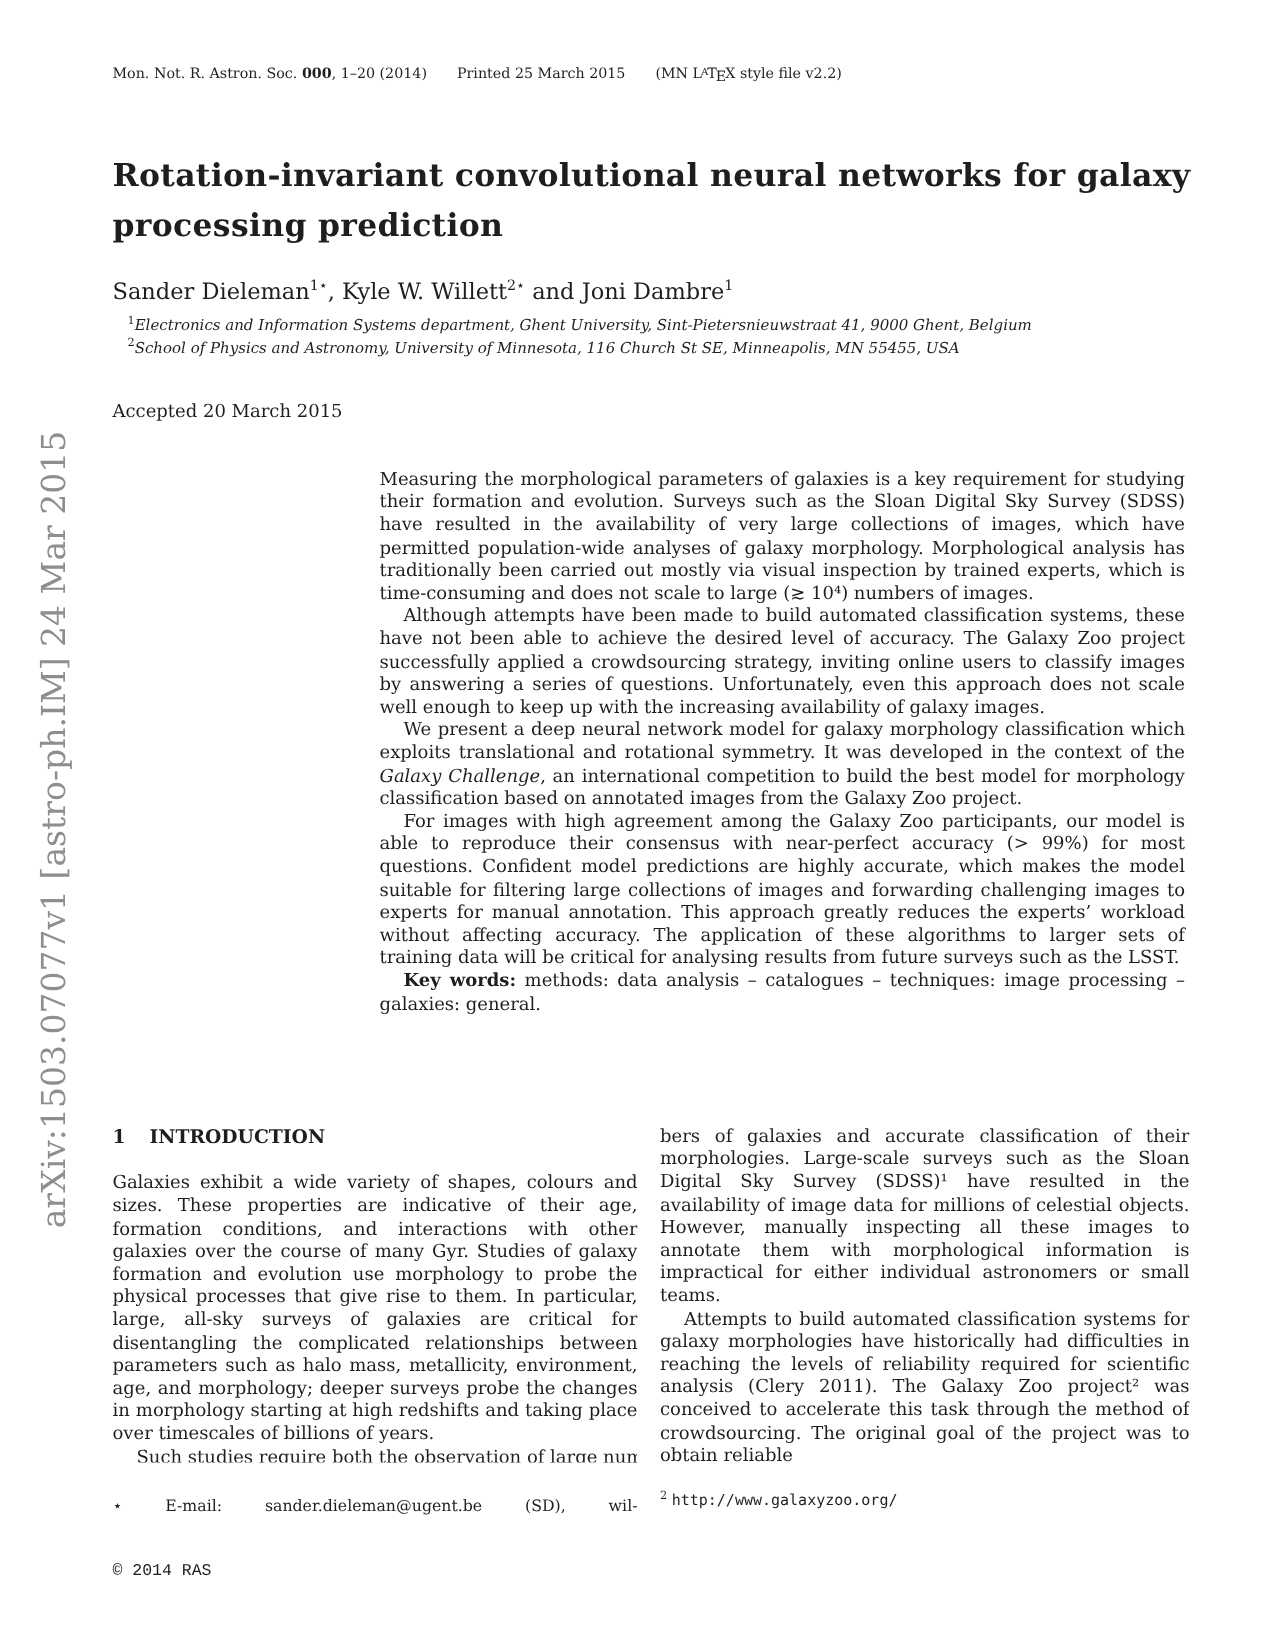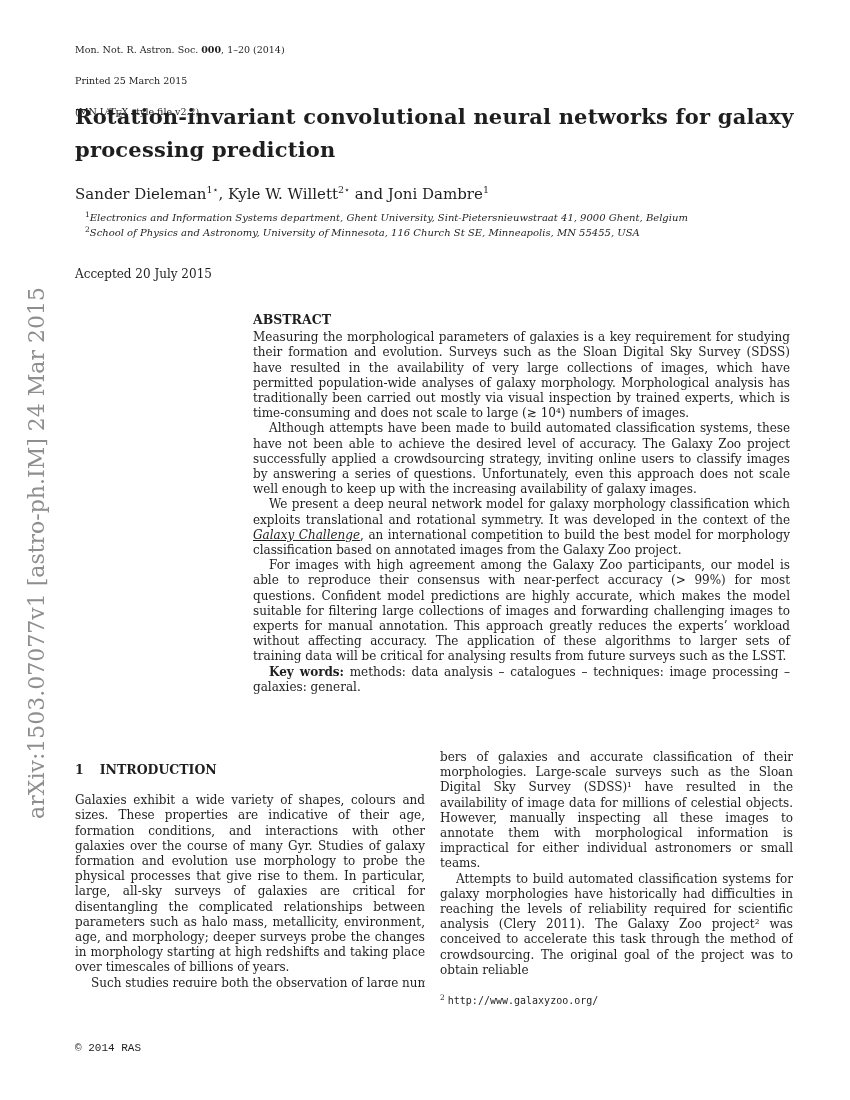--- a/index.html
+++ b/index.html
@@ -15,21 +15,20 @@
 
   
   .run-head {
     position: absolute;
     left: 75px; top: 44px;
     width: 720px;
     font-size: 9.5px;
     white-space: nowrap;
     display: flex;
     gap: 20px;
-    flex-direction: column;
   }
   .run-head .vol { font-weight: bold; }
   .latex-a { font-size: 0.68em; vertical-align: 0.28em; margin: 0 -0.09em; }
   .latex-e { vertical-align: -0.22em; margin: 0 -0.07em; }
 
   
   .title {
     position: absolute;
     left: 75px; top: 100px;
     width: 730px;
@@ -74,32 +73,32 @@
     text-align: justify;
   }
   .abstract .abs-head {
     font-weight: bold;
     font-size: 12.5px;
     margin-bottom: 3px;
     text-align: left;
   }
   .abstract p { margin: 0; }
   .abstract p.indent { text-indent: 16px; }
-  .abstract .ital { font-style: italic; text-decoration: underline; }
+  .abstract .ital { font-style: italic; }
   .keywords { margin-top: 14px; }
   .keywords .kw-label { font-weight: bold; margin-left: 16px; }
 
   
   .col {
     position: absolute;
     font-size: 12px;
     line-height: 15.2px;
     text-align: justify;
   }
-  .col-left  { left: 75px;  top: 750px; width: 350px; height: 225px; overflow: hidden; margin-top: 12px; }
+  .col-left  { left: 75px;  top: 750px; width: 350px; height: 225px; overflow: hidden; }
   .col-right { left: 440px; top: 750px; width: 353px; height: 225px; overflow: hidden; }
   .sec-head {
     font-weight: bold;
     font-size: 12.5px;
     margin-bottom: 16px;
     text-align: left;
   }
   .sec-head .sec-num { margin-right: 16px; }
   .col p { margin: 0; }
   .col p.indent { text-indent: 16px; }
@@ -167,43 +166,43 @@
     <div>processing prediction</div>
   </div>
 
   <div class="authors"><span>Sander Dieleman</span><sup>1⋆</sup><span>, </span><span>Kyle W. Willett</span><sup>2⋆</sup><span> and </span><span>Joni Dambre</span><sup>1</sup></div>
 
   <div class="affils">
     <div><sup>1</sup><span>Electronics and Information Systems department, Ghent University, Sint-Pietersnieuwstraat 41, 9000 Ghent, Belgium</span></div>
     <div><sup>2</sup><span>School of Physics and Astronomy, University of Minnesota, 116 Church St SE, Minneapolis, MN 55455, USA</span></div>
   </div>
 
-  <div class="accepted">Accepted 20 July 2015</div>
+  <div class="accepted">Accepted 20 March 2015</div>
 
   <div class="abstract">
-    <div class="abs-head">ABSTRACT</div>
     <p>Measuring the morphological parameters of galaxies is a key requirement for studying their formation and evolution. Surveys such as the Sloan Digital Sky Survey (SDSS) have resulted in the availability of very large collections of images, which have permitted population-wide analyses of galaxy morphology. Morphological analysis has traditionally been carried out mostly via visual inspection by trained experts, which is time-consuming and does not scale to large (≳ 10⁴) numbers of images.</p>
     <p class="indent">Although attempts have been made to build automated classification systems, these have not been able to achieve the desired level of accuracy. The Galaxy Zoo project successfully applied a crowdsourcing strategy, inviting online users to classify images by answering a series of questions. Unfortunately, even this approach does not scale well enough to keep up with the increasing availability of galaxy images.</p>
     <p class="indent"><span>We present a deep neural network model for galaxy morphology classification which exploits translational and rotational symmetry. It was developed in the context of the </span><span class="ital">Galaxy Challenge</span><span>, an international competition to build the best model for morphology classification based on annotated images from the Galaxy Zoo project.</span></p>
     <p class="indent">For images with high agreement among the Galaxy Zoo participants, our model is able to reproduce their consensus with near-perfect accuracy (&gt; 99%) for most questions. Confident model predictions are highly accurate, which makes the model suitable for filtering large collections of images and forwarding challenging images to experts for manual annotation. This approach greatly reduces the experts’ workload without affecting accuracy. The application of these algorithms to larger sets of training data will be critical for analysing results from future surveys such as the LSST.</p>
     <p class="keywords"><span class="kw-label">Key words:</span><span>  methods: data analysis – catalogues – techniques: image processing – galaxies: general.</span></p>
   </div>
 
   <div class="col col-left">
     <div class="sec-head"><span class="sec-num">1</span><span>INTRODUCTION</span></div>
     <p>Galaxies exhibit a wide variety of shapes, colours and sizes. These properties are indicative of their age, formation conditions, and interactions with other galaxies over the course of many Gyr. Studies of galaxy formation and evolution use morphology to probe the physical processes that give rise to them. In particular, large, all-sky surveys of galaxies are critical for disentangling the complicated relationships between parameters such as halo mass, metallicity, environment, age, and morphology; deeper surveys probe the changes in morphology starting at high redshifts and taking place over timescales of billions of years.</p>
     <p class="indent oneline">Such studies require both the observation of large num-</p>
   </div>
 
   <div class="col col-right">
     <p>bers of galaxies and accurate classification of their morphologies. Large-scale surveys such as the Sloan Digital Sky Survey (SDSS)¹ have resulted in the availability of image data for millions of celestial objects. However, manually inspecting all these images to annotate them with morphological information is impractical for either individual astronomers or small teams.</p>
     <p class="indent">Attempts to build automated classification systems for galaxy morphologies have historically had difficulties in reaching the levels of reliability required for scientific analysis (Clery 2011). The Galaxy Zoo project² was conceived to accelerate this task through the method of crowdsourcing. The original goal of the project was to obtain reliable</p>
   </div>
 
   <div class="fn-left">
+    <div class="just">⋆ E-mail: sander.dieleman@ugent.be (SD), wil-</div>
   </div>
 
   <div class="fn-right">
     <div><sup>2</sup><span class="url">http://www.galaxyzoo.org/</span></div>
   </div>
 
   <div class="copyright">© 2014 RAS</div>
 
 </div>
 

